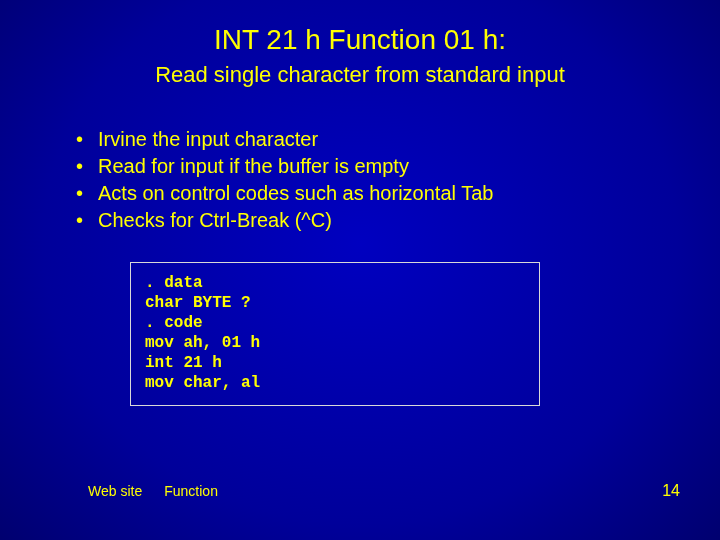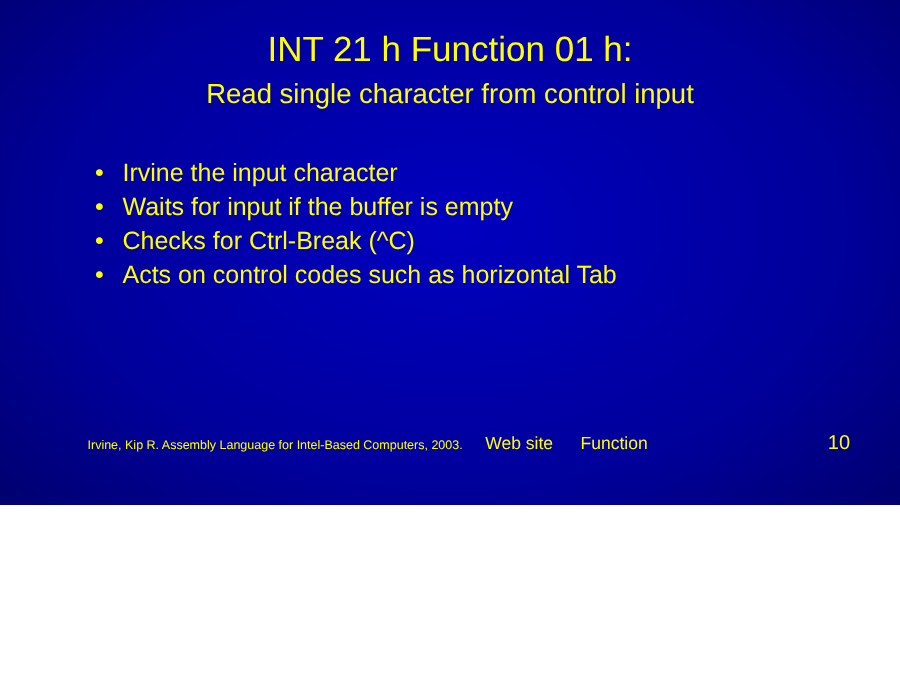--- a/index.html
+++ b/index.html
@@ -5,21 +5,21 @@
   html, body {
     margin: 0;
     padding: 0;
     width: 720px;
     height: 540px;
     overflow: hidden;
     font-family: Arial, Helvetica, sans-serif;
   }
   .slide {
     width: 720px;
-    height: 404px;
+    height: 540px;
     background: radial-gradient(ellipse 110% 130% at 50% 45%, #0000c0 0%, #00009a 40%, #000060 70%, #000020 100%);
     position: relative;
     box-sizing: border-box;
   }
   .title {
     text-align: center;
     color: #ffff00;
     font-size: 28px;
     padding-top: 24px;
     font-weight: 400;
@@ -92,30 +92,37 @@
     font-size: 16px;
     margin-left: auto;
   }
 </style>
 </head>
 <body>
 
 <div class="slide">
 
   <div class="title">INT 21 h Function 01 h:</div>
-  <div class="subtitle">Read single character from control input</div>
+  <div class="subtitle">Read single character from standard input</div>
 
   <ul class="bullets">
     <li>Irvine the input character</li>
-    <li>Waits for input if the buffer is empty</li>
+    <li>Read for input if the buffer is empty</li>
+    <li>Acts on control codes such as horizontal Tab</li>
     <li>Checks for Ctrl-Break (^C)</li>
-    <li>Acts on control codes such as horizontal Tab</li>
   </ul>
 
+  <div class="codebox">
+    <pre>. data
+char BYTE ?
+. code
+mov ah, 01 h
+int 21 h
+mov char, al</pre>
+  </div>
 
   <div class="footer">
-    <span class="citation">Irvine, Kip R. Assembly Language for Intel-Based Computers, 2003.</span>
     <span class="link">Web site</span>
     <span class="link">Function</span>
-    <span class="pagenum">10</span>
+    <span class="pagenum">14</span>
   </div>
 
 </div>
 
 </body></html>

